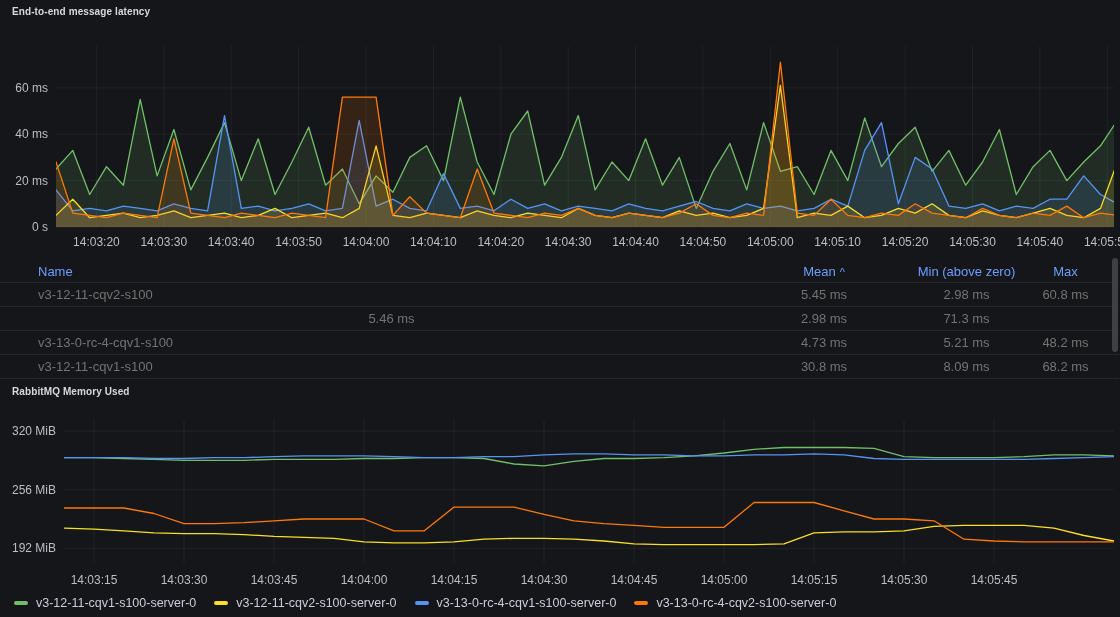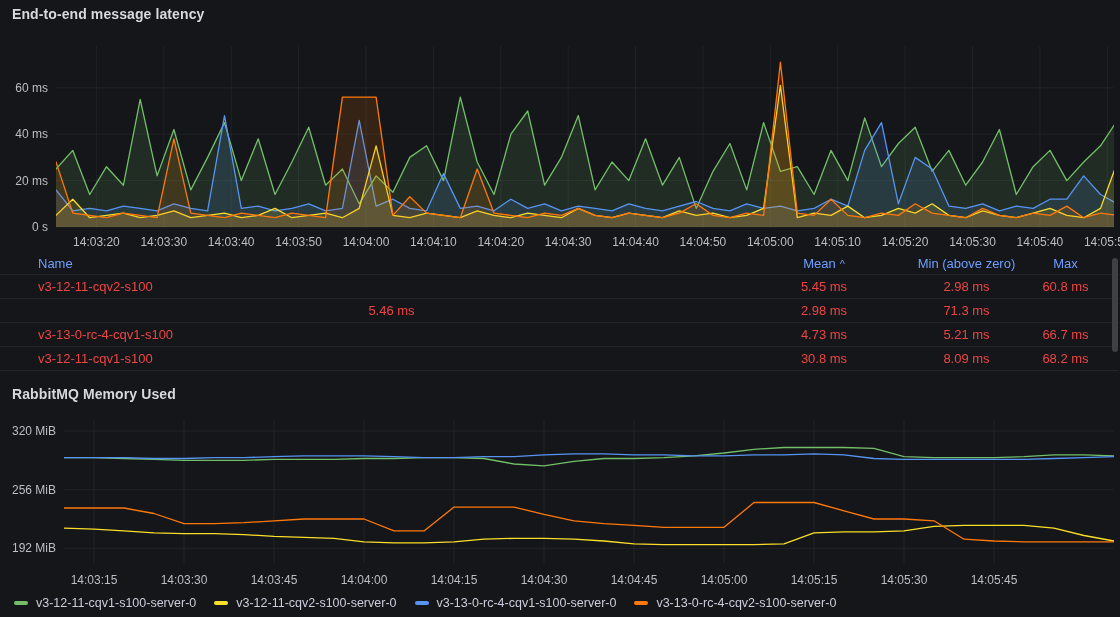--- a/index.html
+++ b/index.html
@@ -5,35 +5,35 @@
   html,body{margin:0;padding:0;}
   body{
     width:1120px;height:617px;
     background:#141619;
     font-family:"Liberation Sans",sans-serif;
     overflow:hidden;position:relative;
     -webkit-font-smoothing:antialiased;
   }
   .panel-title{
     position:absolute;left:12px;
-    color:#d8d9da;font-size:14px;font-weight:700;letter-spacing:.1px;
+    color:#d8d9da;font-size:10px;font-weight:700;letter-spacing:.1px;
   }
   svg{position:absolute;left:0;display:block;overflow:hidden;}
   svg text.tick{font-size:12px;fill:#bcbec6;font-family:"Liberation Sans",sans-serif;}
   .lat-table{
-    position:absolute;left:0;top:252px;width:1119px;
+    position:absolute;left:0;top:260px;width:1119px;
     border-bottom:1px solid rgba(204,204,220,.09);
   }
   .trow{
     display:grid;
     grid-template-columns:34px 1fr 150px 135px 63px;
     padding-right:22px;box-sizing:border-box;
     height:24px;align-items:center;
     border-top:1px solid rgba(204,204,220,.09);
-    font-size:13px;color:#ef4444;white-space:nowrap;
+    font-size:13px;color:#737373;white-space:nowrap;
   }
   .trow.thead{height:22px;border-top:none;color:#6e9fff;font-weight:500;}
   .num{text-align:center;}
   .cell-name{padding-left:4px;overflow:hidden;text-overflow:ellipsis;}
   .swatch{width:14px;height:4px;border-radius:2px;margin-left:18px;}
   .caret{font-size:11px;margin-left:4px;}
   .scrollbar-thumb{
     position:absolute;right:2px;top:258px;width:6px;height:94px;
     background:#3e4046;border-radius:3px;
   }
@@ -125,21 +125,21 @@
       <div><span class="swatch" style="background: rgb(255, 120, 10);"></span></div>
       <div class="num">5.46 ms</div>
       <div class="num">2.98 ms</div>
       <div class="num">71.3 ms</div>
     </div>
     <div class="trow">
       <div><span class="swatch" style="background: rgb(87, 148, 242);"></span></div>
       <div class="cell-name">v3-13-0-rc-4-cqv1-s100</div>
       <div class="num">4.73 ms</div>
       <div class="num">5.21 ms</div>
-      <div class="num">66.7 ms</div>
+      <div class="num">48.2 ms</div>
     </div>
     <div class="trow">
       <div><span class="swatch" style="background: rgb(115, 191, 105);"></span></div>
       <div class="cell-name">v3-12-11-cqv1-s100</div>
       <div class="num">30.8 ms</div>
       <div class="num">8.09 ms</div>
       <div class="num">68.2 ms</div>
     </div>
   </div>
 

